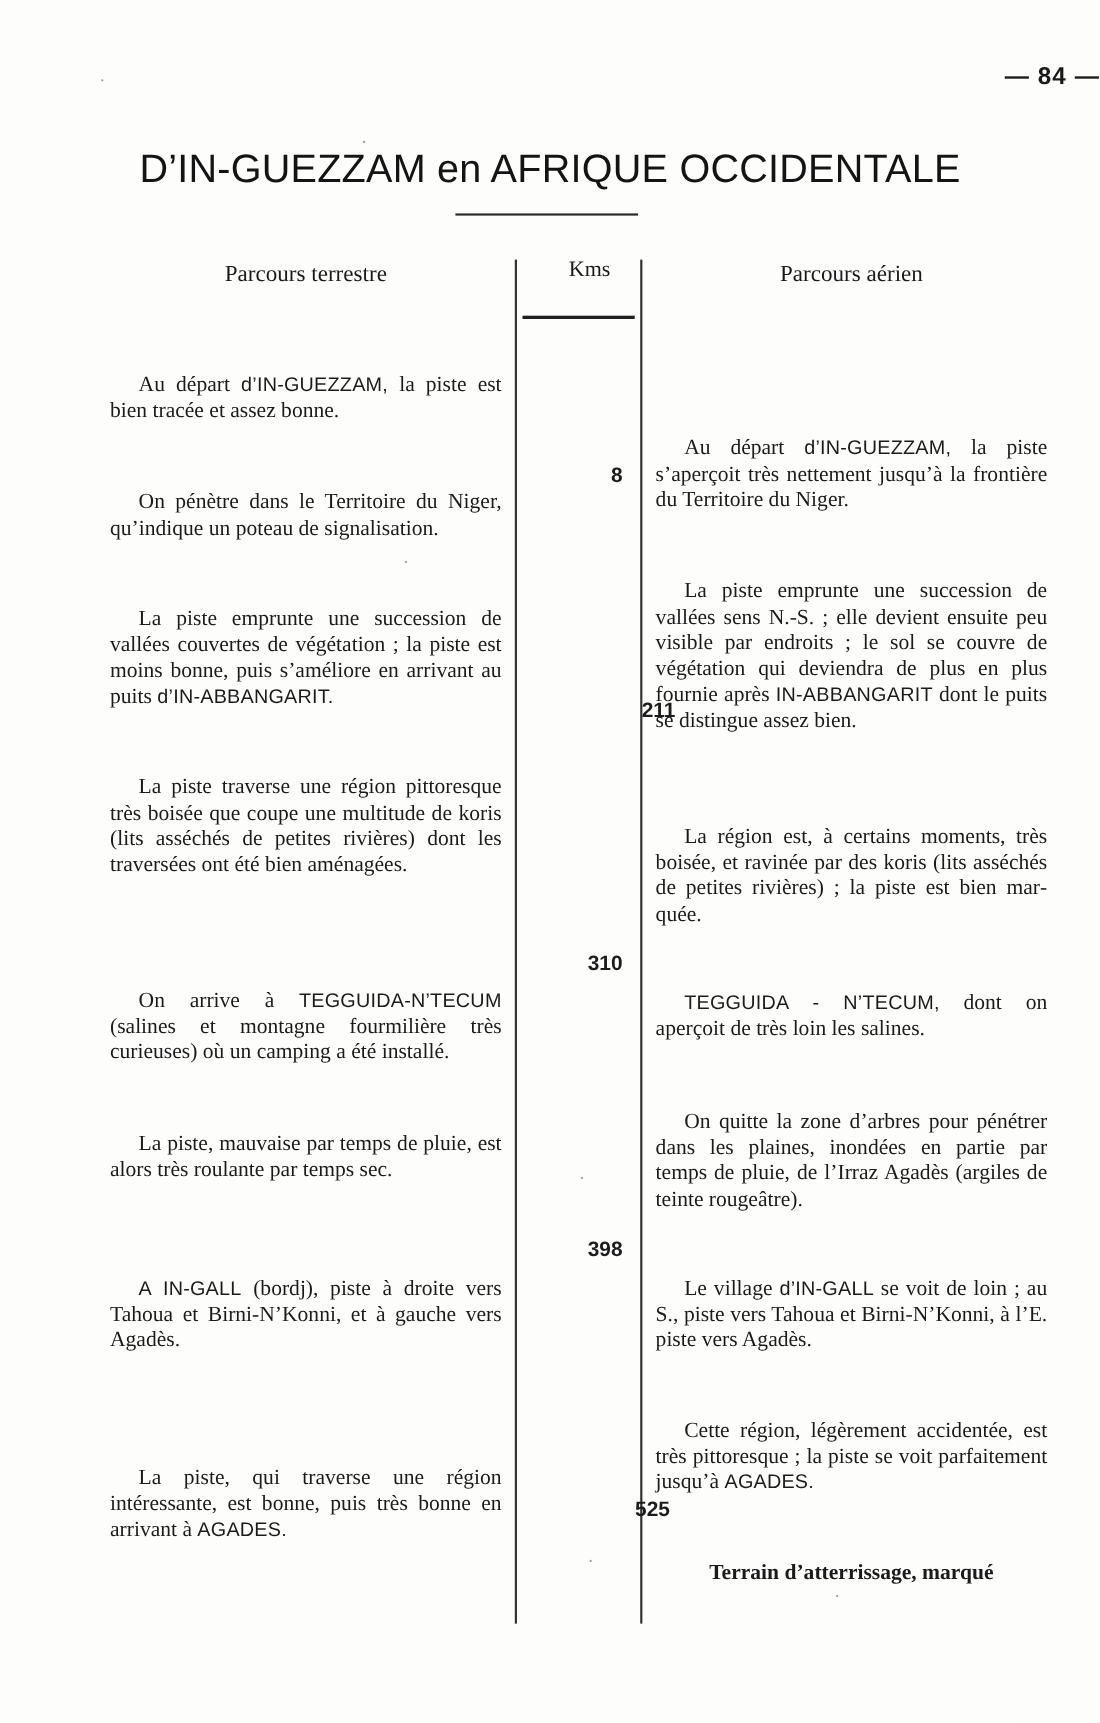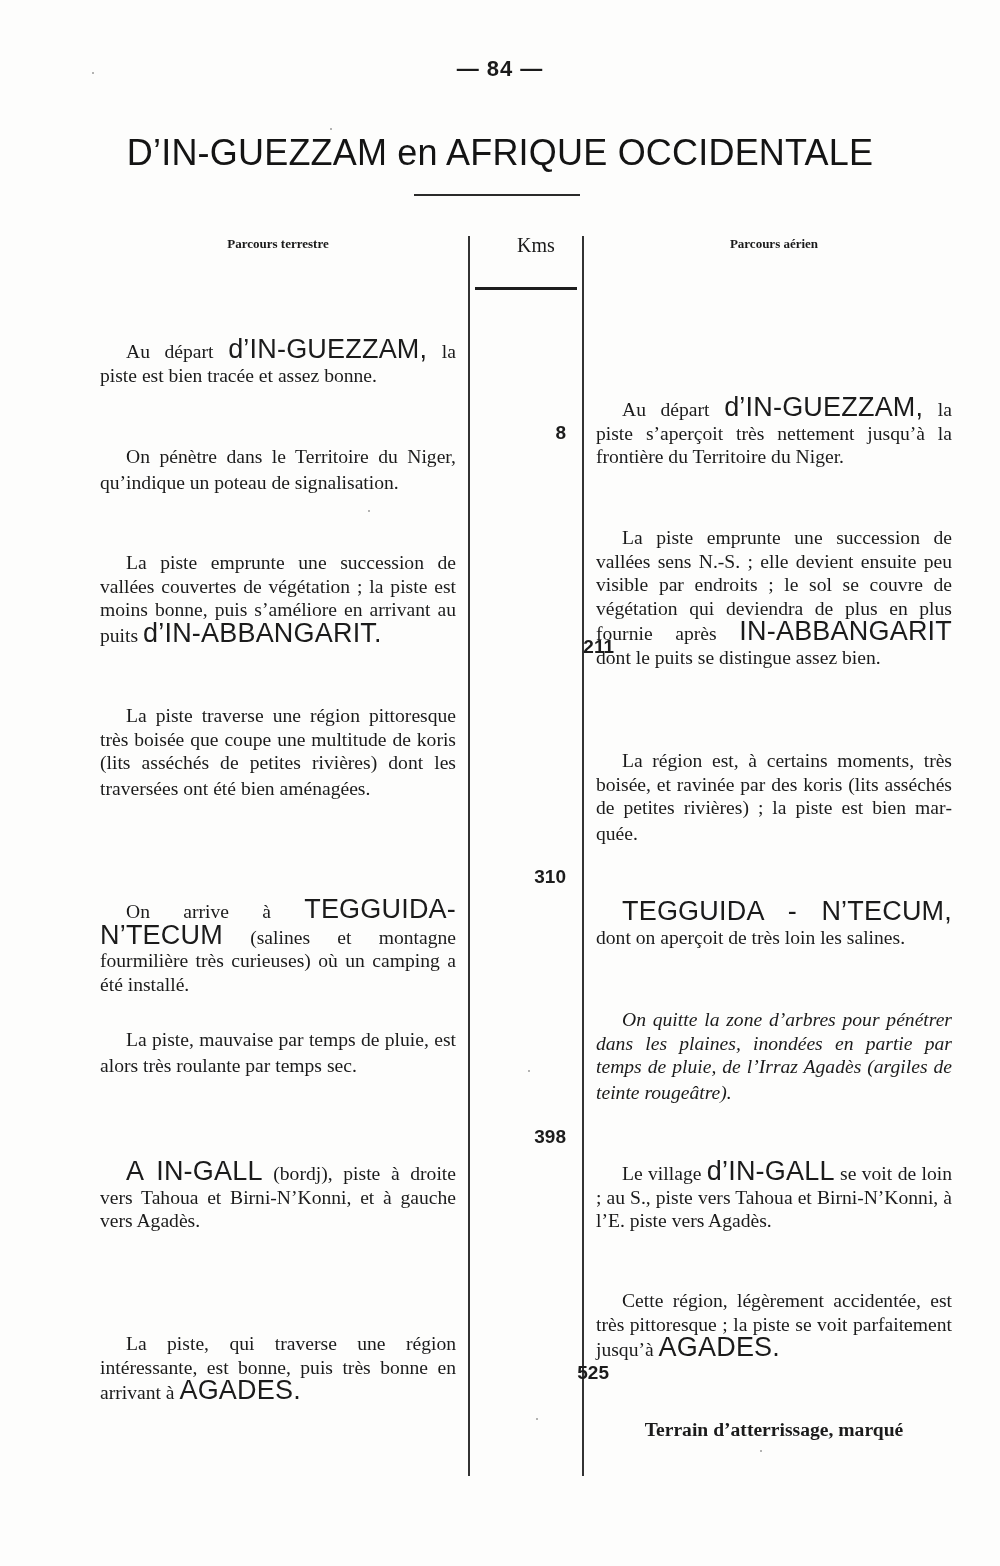--- a/index.html
+++ b/index.html
@@ -14,21 +14,21 @@
       overflow: hidden;
       color: #1c1c1c;
       font-family: "Liberation Serif", "DejaVu Serif", serif;
       background: #fdfdfc;
     }
     .page-number {
       position: absolute;
       top: 56px;
       left: 0;
       width: 1000px;
-      text-align: center;
+      text-align: right;
       font-family: "Liberation Sans", "DejaVu Sans", sans-serif;
       font-size: 22px;
       font-weight: bold;
       letter-spacing: 1px;
       color: #1a1a1a;
     }
     .title {
       position: absolute;
       top: 132px;
       left: 0;
@@ -54,22 +54,22 @@
       width: 2px;
       height: 1240px;
       background: #333;
     }
     .col-divider.left { left: 468px; }
     .col-divider.right { left: 582px; }
     .col-head {
       position: absolute;
       top: 236px;
       font-family: "Liberation Serif", "DejaVu Serif", serif;
-      font-weight: bold;
-      font-size: 13px;
+      font-weight: normal;
+      font-size: 21px;
       text-align: center;
       color: #1a1a1a;
     }
     .col-head.terrestre { left: 100px; width: 356px; }
     .col-head.aerien { left: 596px; width: 356px; }
     .col-head.kms {
       left: 470px;
       width: 132px;
       font-weight: normal;
       font-size: 20px;
@@ -88,21 +88,21 @@
       width: 356px;
       font-size: 19.6px;
       line-height: 23.6px;
       text-align: justify;
       text-indent: 26px;
       color: #1b1b1b;
       hyphens: manual;
     }
     .para .place {
       font-family: "Liberation Sans", "DejaVu Sans", sans-serif;
-      font-size: 27px;
+      font-size: 18px;
       letter-spacing: 0.2px;
     }
     .para.left { left: 100px; }
     .para.right { left: 596px; }
     .para.bold-line {
       font-weight: bold;
       text-align: center;
       text-indent: 0;
     }
     .km {
@@ -161,21 +161,21 @@
 <div class="para left" style="top:1316px;margin-top:16px;"><span>La piste, qui traverse une région intéressante, est bonne, puis très bonne en arrivant à </span><span class="place">AGADES.</span><span></span></div>
 
 <div class="para right" style="top:396px;"><span>Au départ </span><span class="place">d’IN-GUEZZAM,</span><span> la piste s’aperçoit très nettement jusqu’à la frontière du Territoire du Niger.</span></div>
 
 <div class="para right" style="top:526px;"><span>La piste emprunte une succes­sion de vallées sens N.-S. ; elle devient ensuite peu visible par en­droits ; le sol se couvre de végé­tation qui deviendra de plus en plus fournie après </span><span class="place">IN-ABBAN­GARIT</span><span> dont le puits se distin­gue assez bien.</span></div>
 
 <div class="para right" style="top:749px;"><span>La région est, à certains mo­ments, très boisée, et ravinée par des koris (lits asséchés de petites rivières) ; la piste est bien mar­quée.</span><span class="place"></span><span></span></div>
 
 <div class="para right" style="top:900px;"><span></span><span class="place">TEGGUIDA - N’TECUM,</span><span> dont on aperçoit de très loin les salines.</span></div>
 
-<div class="para right" style="top:1008px;font-style:italic;"><span>On quitte la zone d’arbres pour pénétrer dans les plaines, inon­dées en partie par temps de pluie, de l’Irraz Agadès (argiles de tein­te rougeâtre).</span><span class="place"></span><span></span></div>
+<div class="para right" style="top:1008px;"><span>On quitte la zone d’arbres pour pénétrer dans les plaines, inon­dées en partie par temps de pluie, de l’Irraz Agadès (argiles de tein­te rougeâtre).</span><span class="place"></span><span></span></div>
 
 <div class="para right" style="top:1160px;"><span>Le village </span><span class="place">d’IN-GALL</span><span> se voit de loin ; au S., piste vers Tahoua et Birni-N’Konni, à l’E. piste vers Agadès.</span></div>
 
 <div class="para right" style="top:1289px;"><span>Cette région, légèrement acci­dentée, est très pittoresque ; la piste se voit parfaitement jusqu’à </span><span class="place">AGADES.</span><span></span></div>
 
 <div class="para right bold-line" style="top:1418px;">Terrain d’atterrissage, marqué</div>
 
 <div class="speck" style="top:72px;left:92px;"></div>
 <div class="speck" style="top:128px;left:330px;"></div>
 <div class="speck" style="top:510px;left:368px;"></div>

